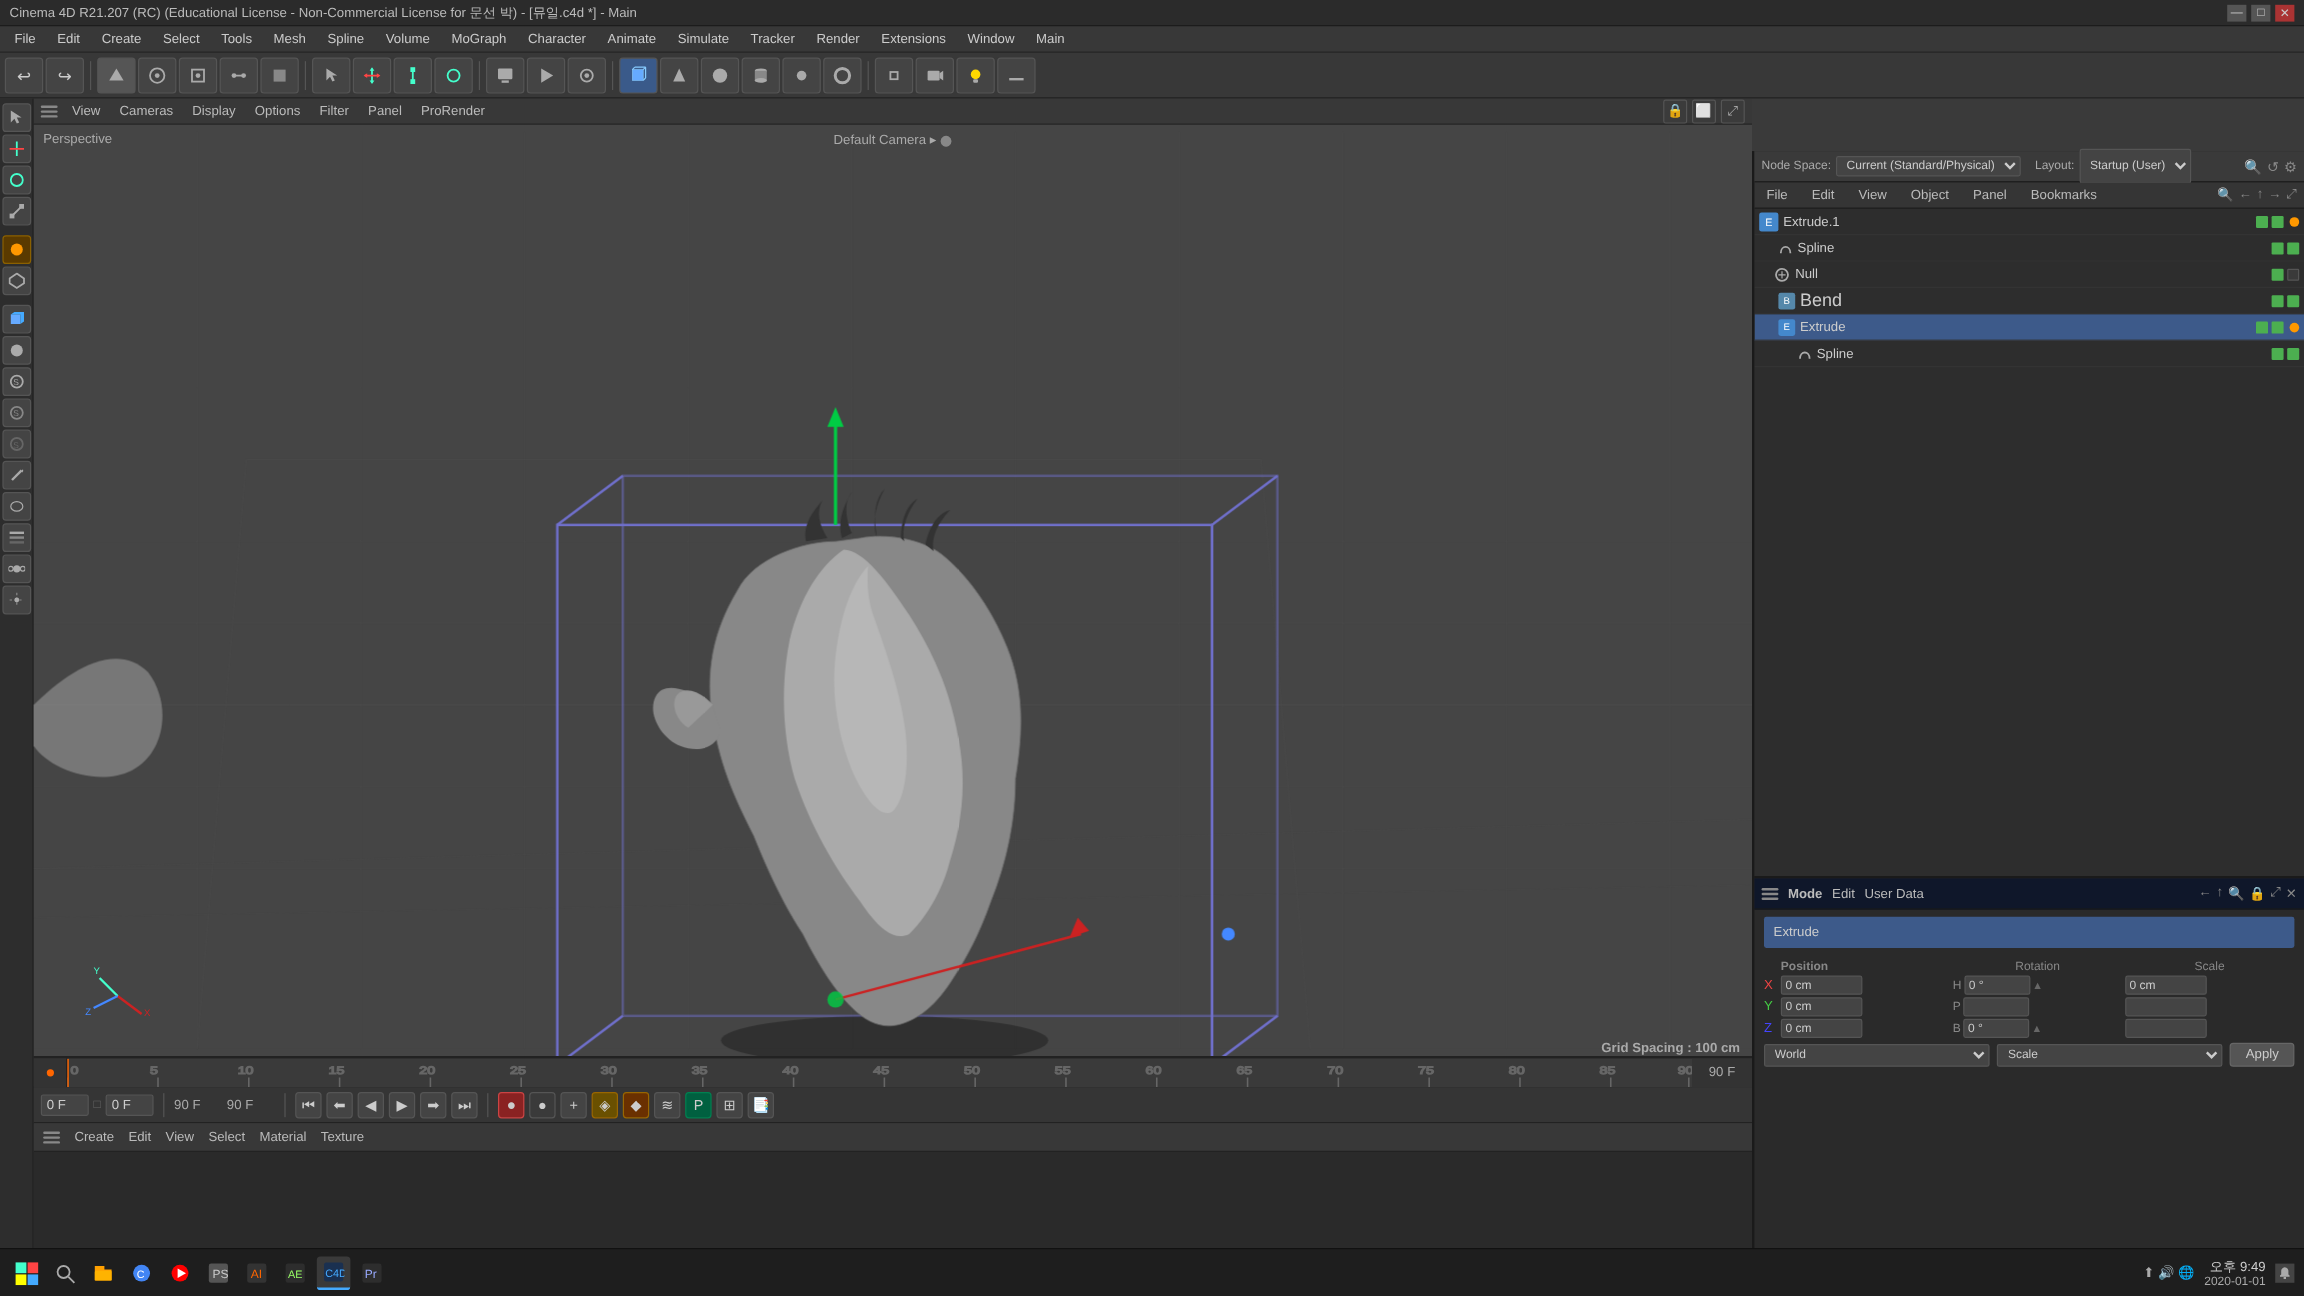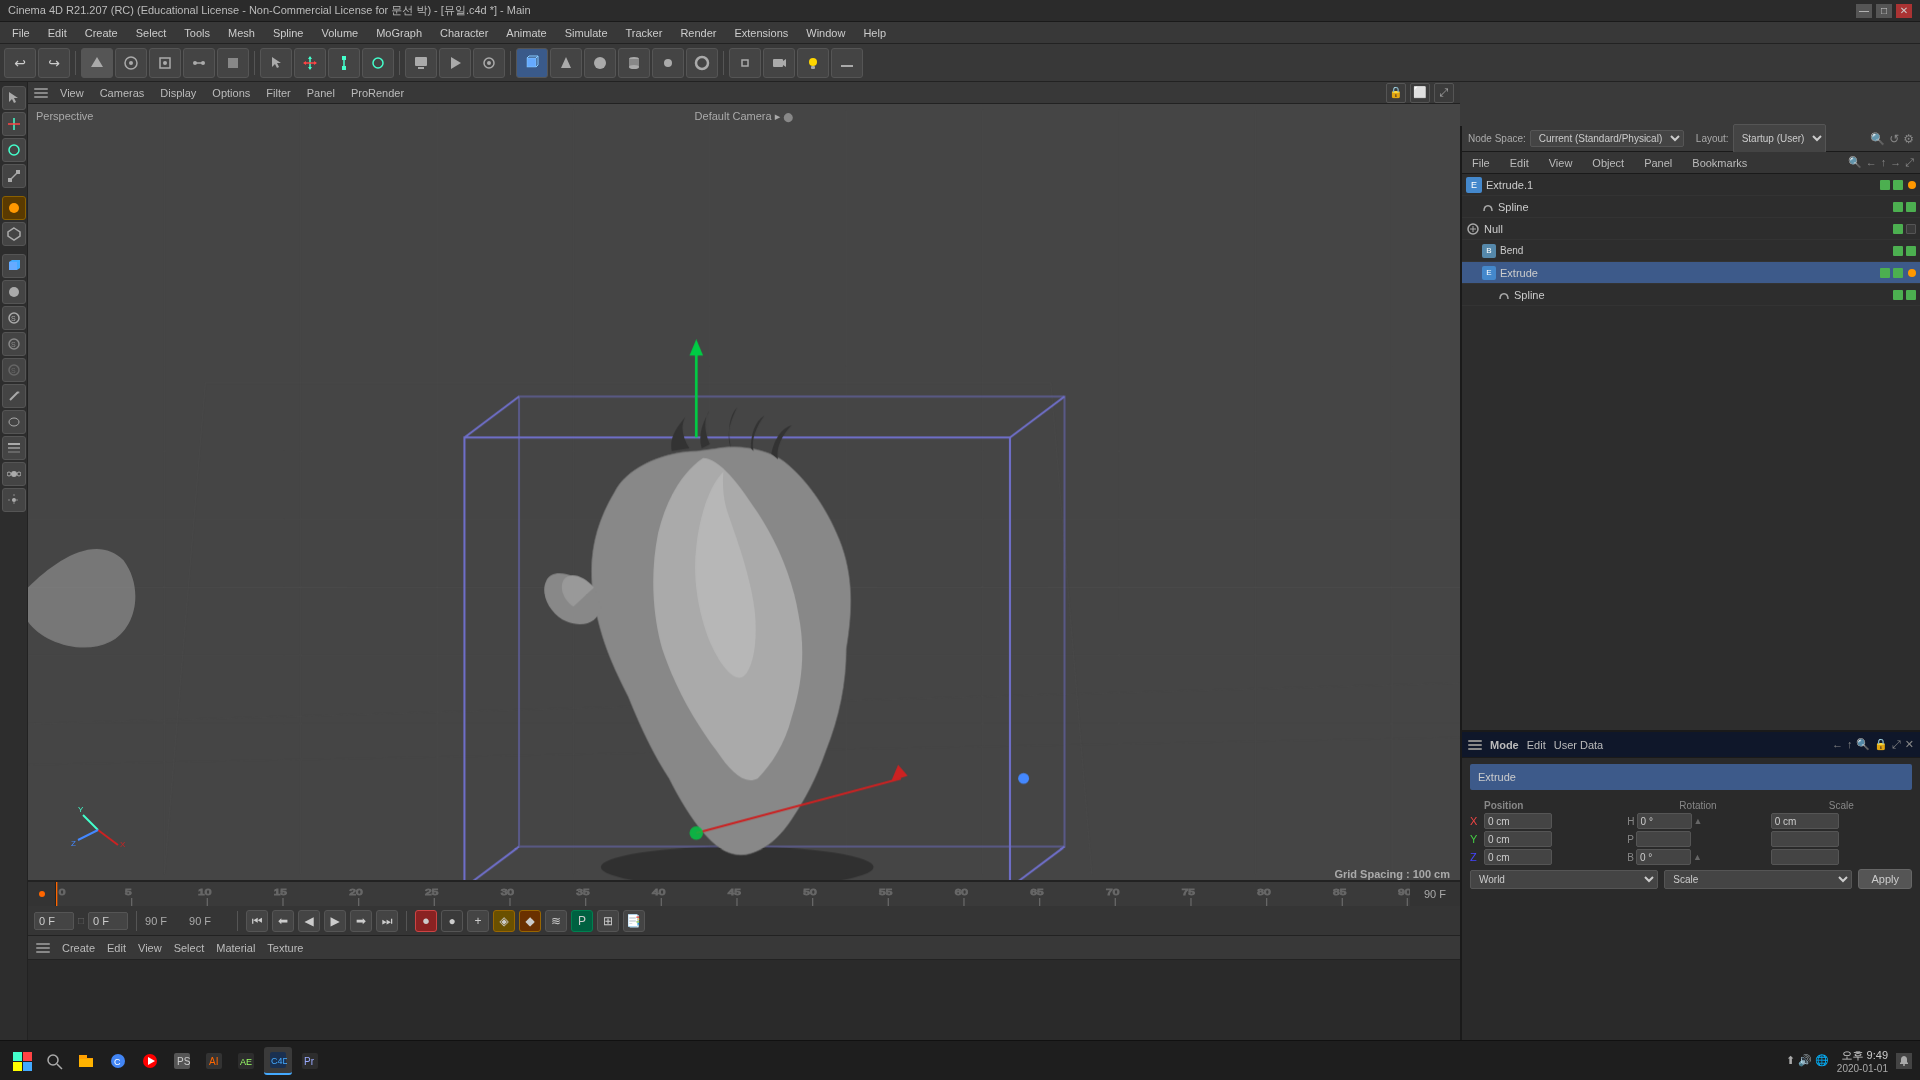--- a/index.html
+++ b/index.html
@@ -384,21 +384,21 @@
     <div class="menu-item">Spline</div>
     <div class="menu-item">Volume</div>
     <div class="menu-item">MoGraph</div>
     <div class="menu-item">Character</div>
     <div class="menu-item">Animate</div>
     <div class="menu-item">Simulate</div>
     <div class="menu-item">Tracker</div>
     <div class="menu-item">Render</div>
     <div class="menu-item">Extensions</div>
     <div class="menu-item">Window</div>
-    <div class="menu-item">Help</div>
+    <div class="menu-item">Main</div>
   </div>
 
   <div id="toolbar">
 
     <div class="toolbar-btn" title="Undo">↩</div>
     <div class="toolbar-btn" title="Redo">↪</div>
     <div class="toolbar-separator"></div>
 
     <div class="toolbar-btn" style="background:#555;">
       <svg width="16" height="16" viewBox="0 0 16 16">
@@ -985,36 +985,36 @@
             <svg width="12" height="12" viewBox="0 0 12 12" style="margin-right:4px;flex-shrink:0;">
                 <path d="M2,10 C2,3 10,3 10,10" stroke="#aaa" stroke-width="1.5" fill="none"></path>
               </svg>
             <span style="font-size:11px;color:#ccc;">Spline</span>
             <div style="margin-left:auto;display:flex;align-items:center;gap:3px;">
               <div style="width:10px;height:10px;background:#4caf50;border-radius:1px;"></div>
               <div style="width:10px;height:10px;background:#4caf50;border-radius:1px;"></div>
             </div>
           </div>
 
-          <div class="obj-row" style="padding-left:4px;">
+          <div class="obj-row" style="padding-left:16px;">
             <svg width="14" height="14" viewBox="0 0 14 14" style="margin-right:4px;flex-shrink:0;">
                 <circle cx="7" cy="7" r="5" stroke="#aaa" stroke-width="1.5" fill="none"></circle>
                 <line x1="4" y1="7" x2="10" y2="7" stroke="#aaa" stroke-width="1"></line>
                 <line x1="7" y1="4" x2="7" y2="10" stroke="#aaa" stroke-width="1"></line>
               </svg>
             <span style="font-size:11px;color:#ccc;">Null</span>
             <div style="margin-left:auto;display:flex;align-items:center;gap:3px;">
               <div style="width:10px;height:10px;background:#4caf50;border-radius:1px;"></div>
               <div style="width:10px;height:10px;background:#3a3a3a;border:1px solid #555;border-radius:1px;"></div>
             </div>
           </div>
 
           <div class="obj-row" style="padding-left:20px;">
             <div style="width:14px;height:14px;background:#5588aa;border-radius:2px;margin-right:4px;display:flex;align-items:center;justify-content:center;font-size:8px;color:#fff;flex-shrink:0;">B</div>
-            <span style="font-size:10px;color:#ccc;">Bend</span>
+            <span style="font-size:15px;color:#ccc;">Bend</span>
             <div style="margin-left:auto;display:flex;align-items:center;gap:3px;">
               <div style="width:10px;height:10px;background:#4caf50;border-radius:1px;"></div>
               <div style="width:10px;height:10px;background:#4caf50;border-radius:1px;"></div>
             </div>
           </div>
 
           <div class="obj-row selected" style="padding-left:20px;">
             <div style="width:14px;height:14px;background:#4488cc;border-radius:2px;margin-right:4px;display:flex;align-items:center;justify-content:center;font-size:8px;color:#fff;flex-shrink:0;">E</div>
             <span style="font-size:11px;color:#ccc;">Extrude</span>
             <div style="margin-left:auto;display:flex;align-items:center;gap:3px;">

